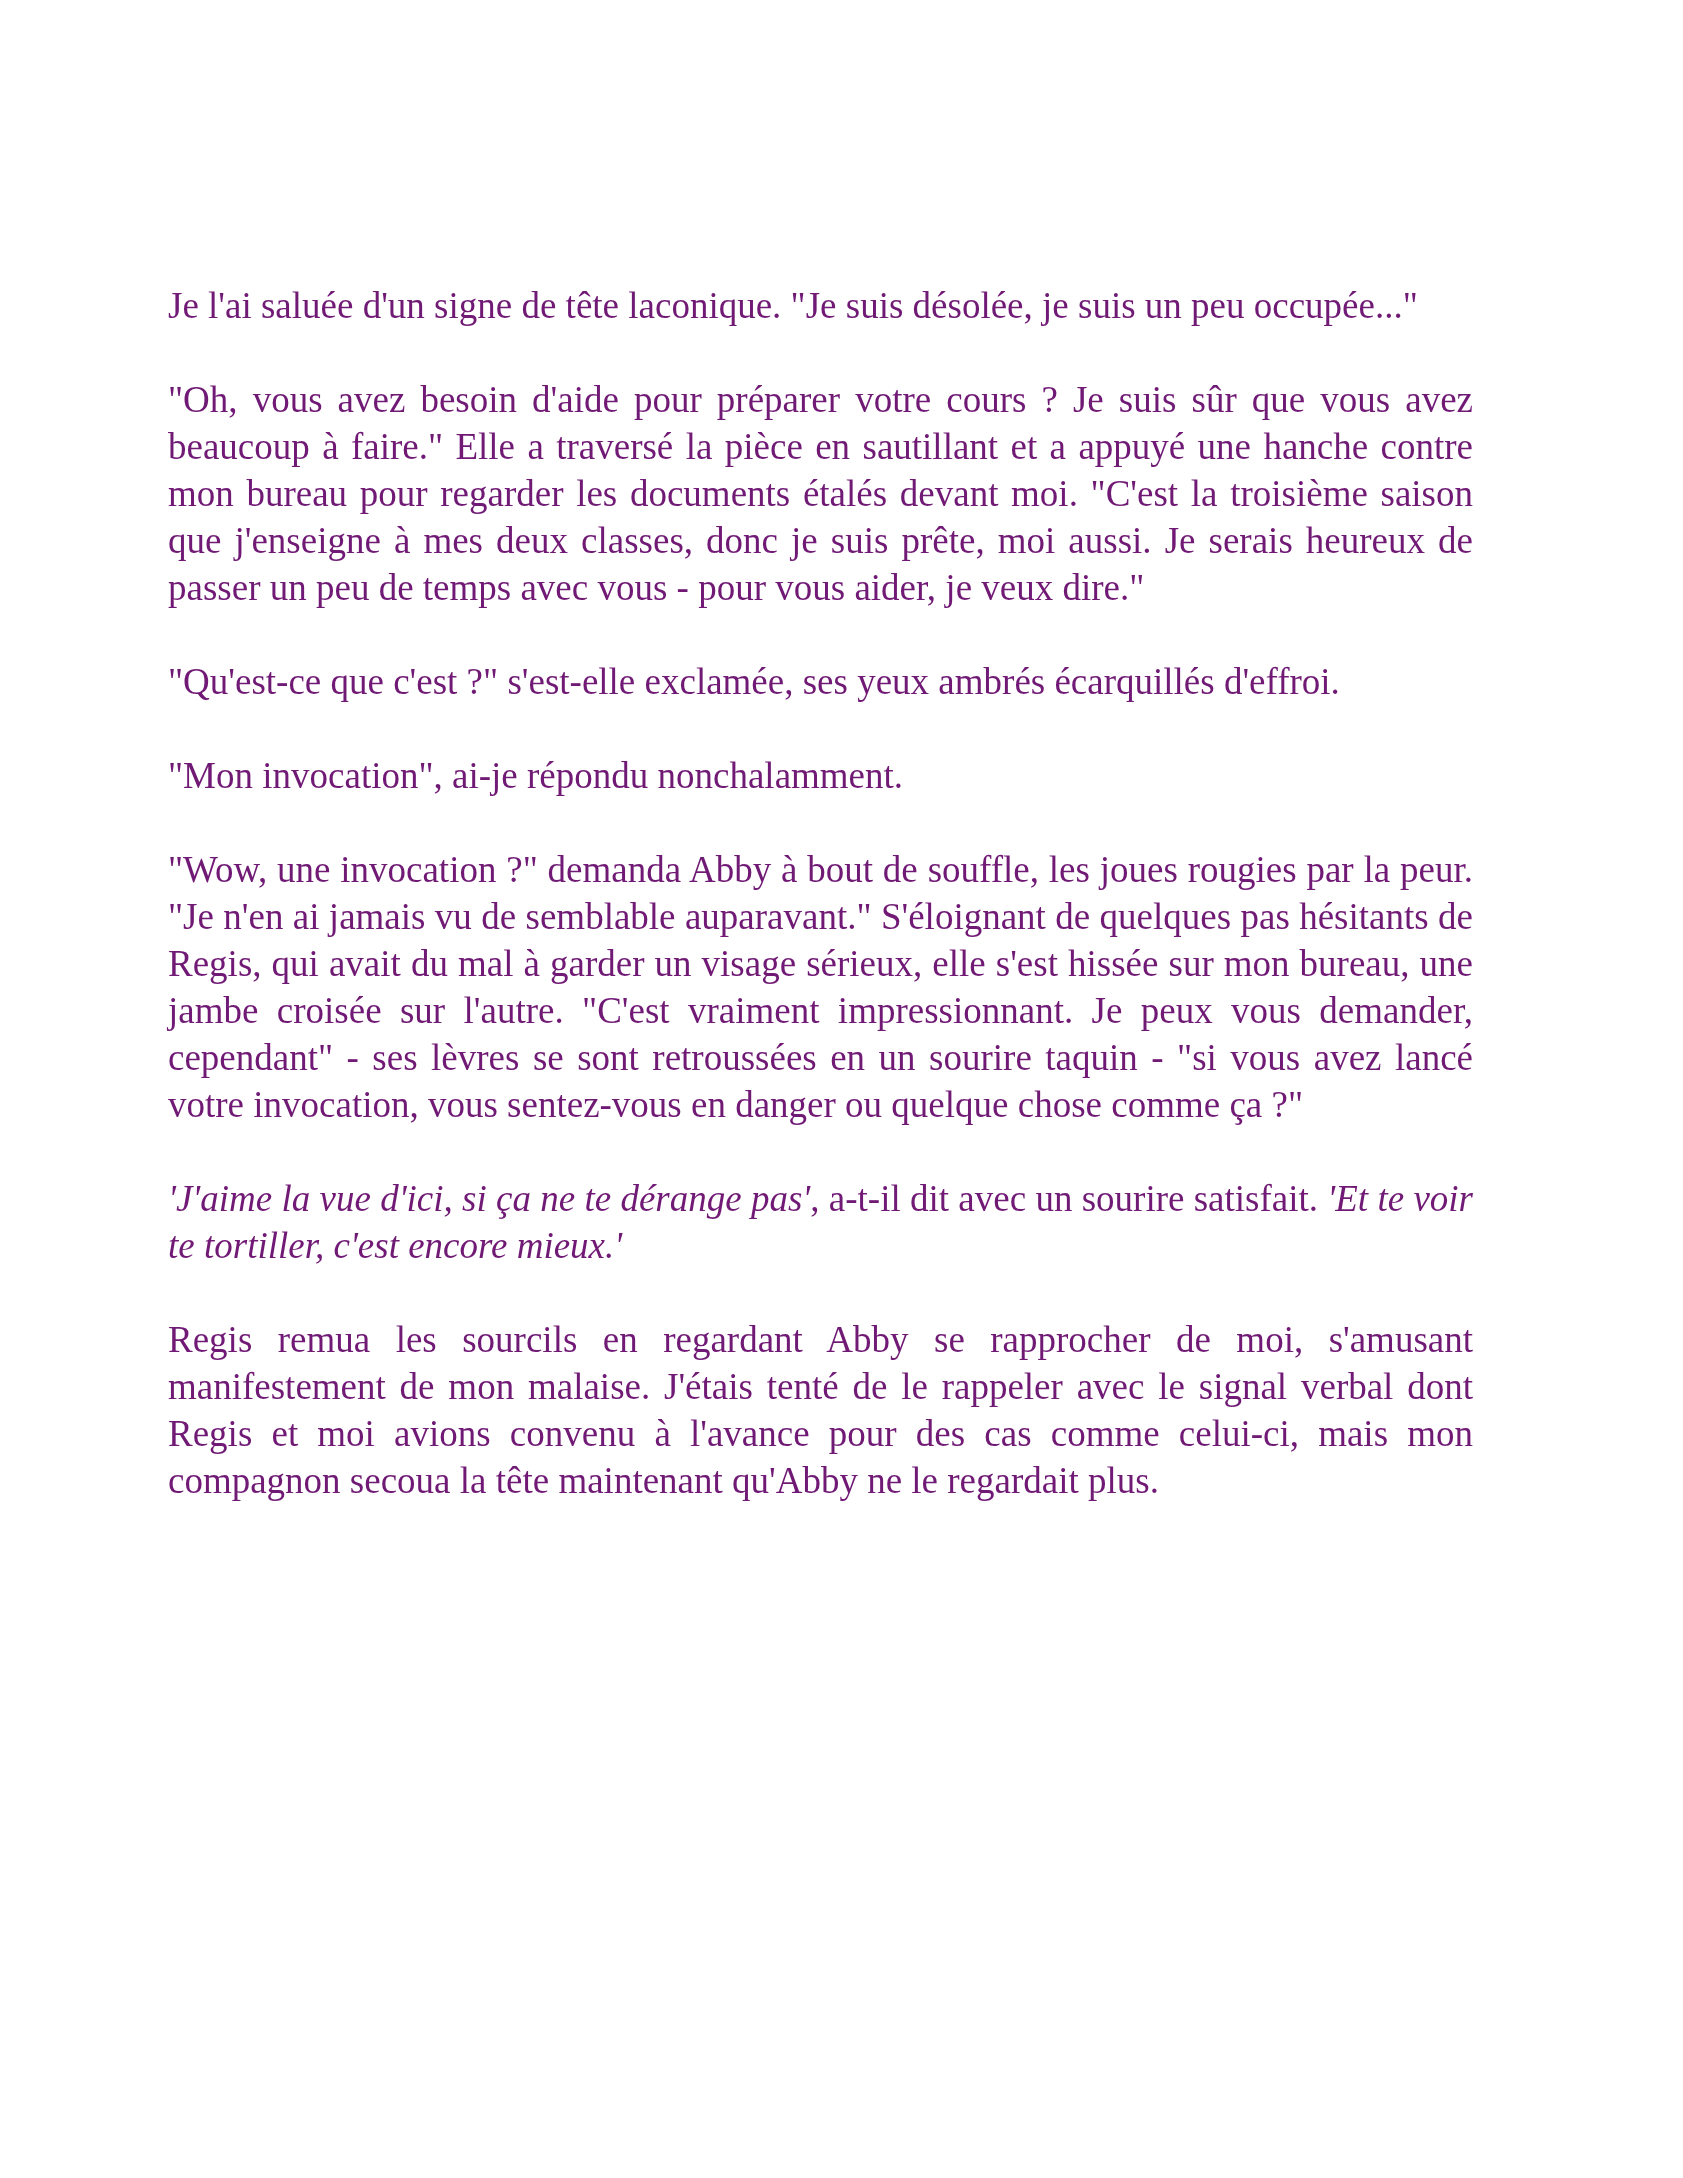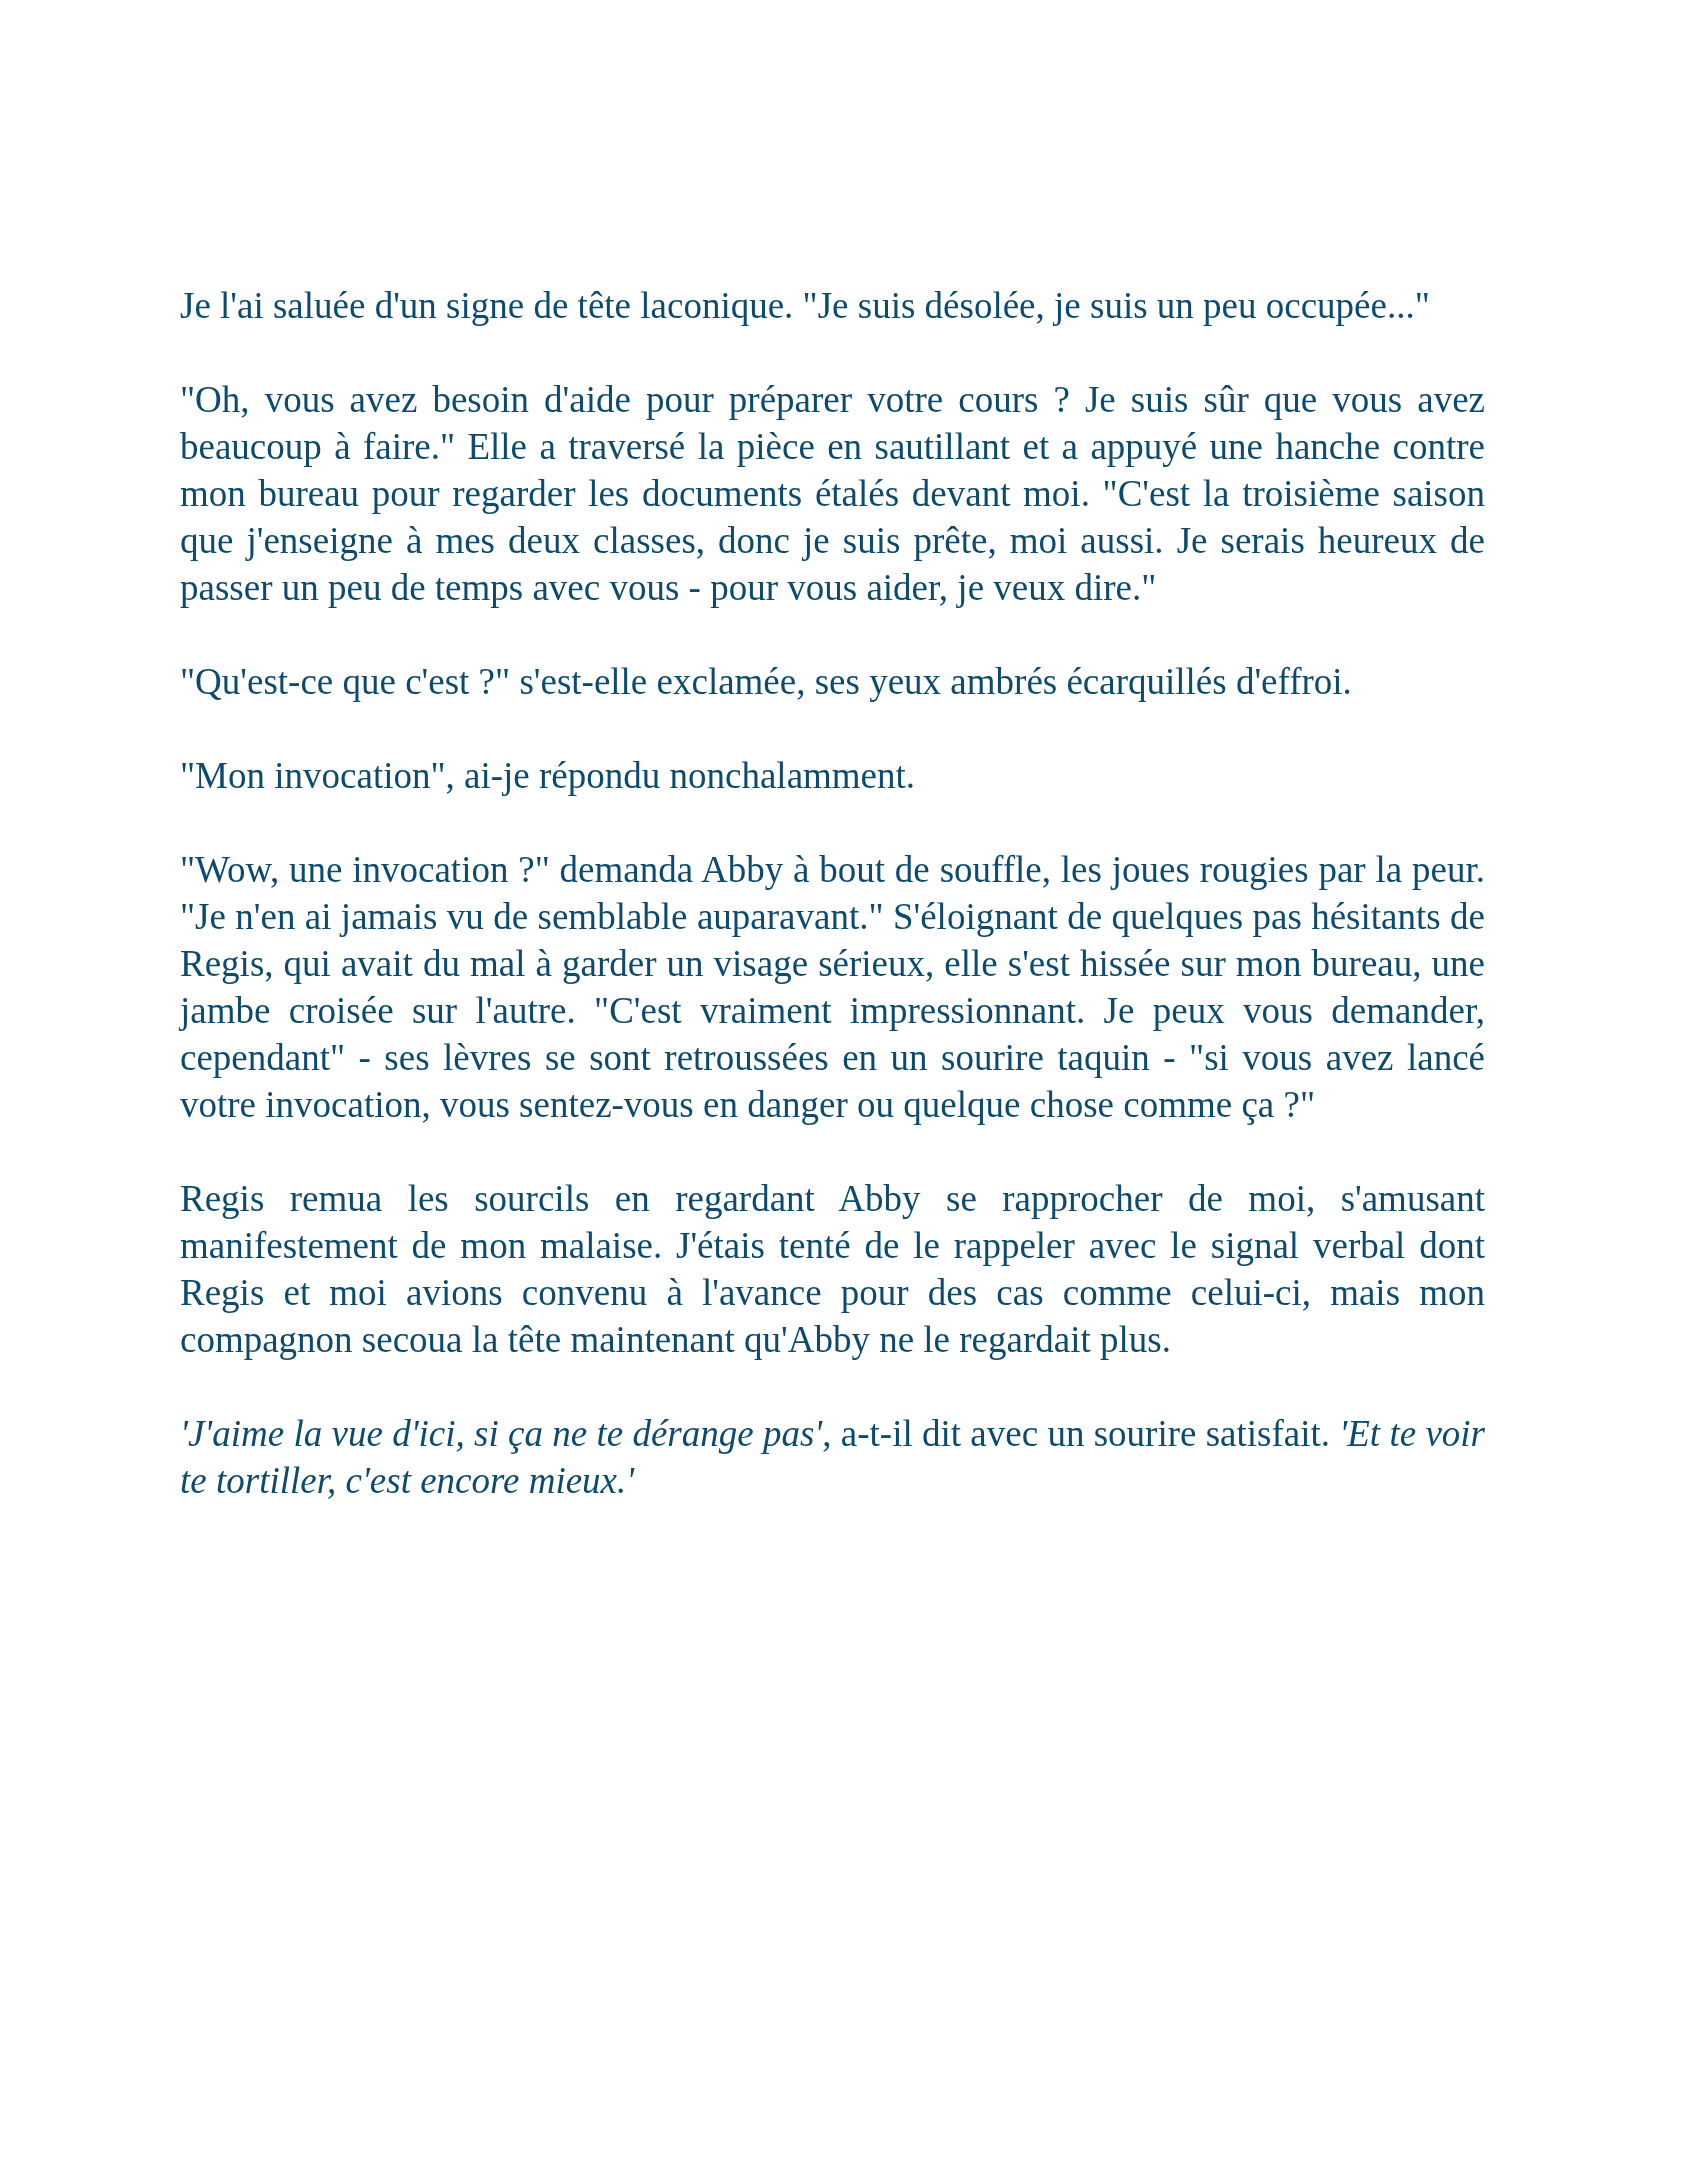--- a/index.html
+++ b/index.html
@@ -1,38 +1,38 @@
 <!DOCTYPE html>
 <html><head>
 <meta charset="utf-8">
 <style>
   html, body { margin: 0; padding: 0; background: #ffffff; }
   body { width: 1683px; height: 2178px; position: relative; overflow: hidden; }
   .page {
     position: absolute;
-    left: 180px;
+    left: 168px;
     top: 282px;
     width: 1305px;
     font-family: "Liberation Serif", serif;
     font-size: 37px;
     line-height: 47px;
-    color: #0c4a6e;
+    color: #701a75;
   }
   .page p {
     margin: 0 0 47px 0;
     text-align: justify;
     transform-origin: left top;
   }
   .page em { font-style: italic; }
 </style>
 </head>
 <body>
 
 <div class="page">
   <p>Je l'ai saluée d'un signe de tête laconique. "Je suis désolée, je suis un peu occupée..."</p>
   <p>"Oh, vous avez besoin d'aide pour préparer votre cours ? Je suis sûr que vous avez beaucoup à faire." Elle a traversé la pièce en sautillant et a appuyé une hanche contre mon bureau pour regarder les documents étalés devant moi. "C'est la troisième saison que j'enseigne à mes deux classes, donc je suis prête, moi aussi. Je serais heureux de passer un peu de temps avec vous - pour vous aider, je veux dire."</p>
   <p>"Qu'est-ce que c'est ?" s'est-elle exclamée, ses yeux ambrés écarquillés d'effroi.</p>
   <p>"Mon invocation", ai-je répondu nonchalamment.</p>
   <p>"Wow, une invocation ?" demanda Abby à bout de souffle, les joues rougies par la peur. "Je n'en ai jamais vu de semblable auparavant." S'éloignant de quelques pas hésitants de Regis, qui avait du mal à garder un visage sérieux, elle s'est hissée sur mon bureau, une jambe croisée sur l'autre. "C'est vraiment impressionnant. Je peux vous demander, cependant" - ses lèvres se sont retroussées en un sourire taquin - "si vous avez lancé votre invocation, vous sentez-vous en danger ou quelque chose comme ça ?"</p>
+  <p><em>'J'aime la vue d'ici, si ça ne te dérange pas'</em><span>, a-t-il dit avec un sourire satisfait. </span><em>'Et te voir te tortiller, c'est encore mieux.'</em></p>
   <p>Regis remua les sourcils en regardant Abby se rapprocher de moi, s'amusant manifestement de mon malaise. J'étais tenté de le rappeler avec le signal verbal dont Regis et moi avions convenu à l'avance pour des cas comme celui-ci, mais mon compagnon secoua la tête maintenant qu'Abby ne le regardait plus.</p>
-  <p><em>'J'aime la vue d'ici, si ça ne te dérange pas'</em><span>, a-t-il dit avec un sourire satisfait. </span><em>'Et te voir te tortiller, c'est encore mieux.'</em></p>
 </div>
 
 
 </body></html>

